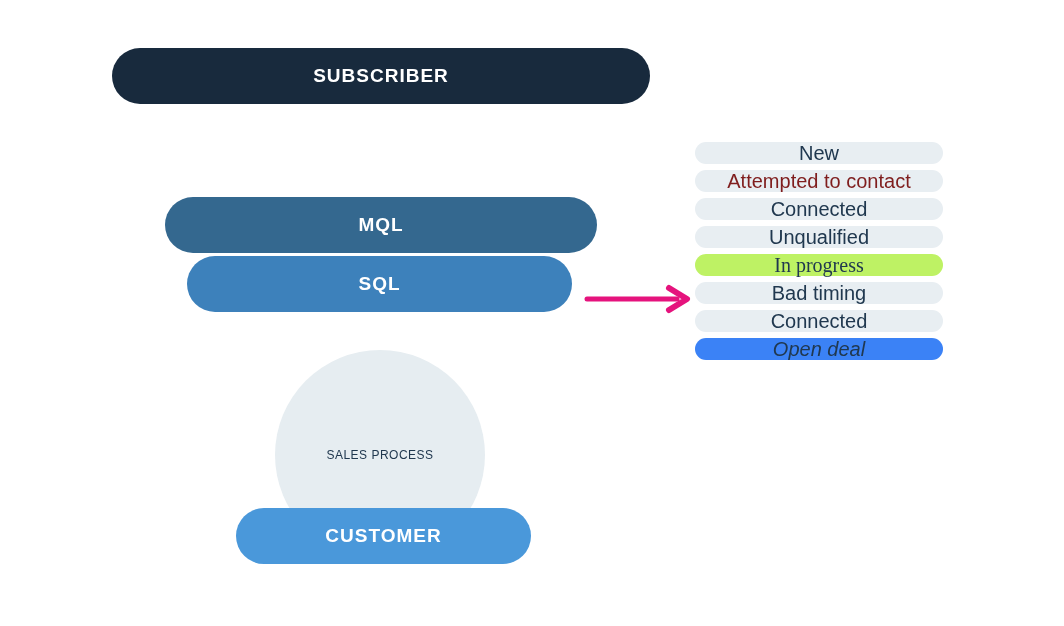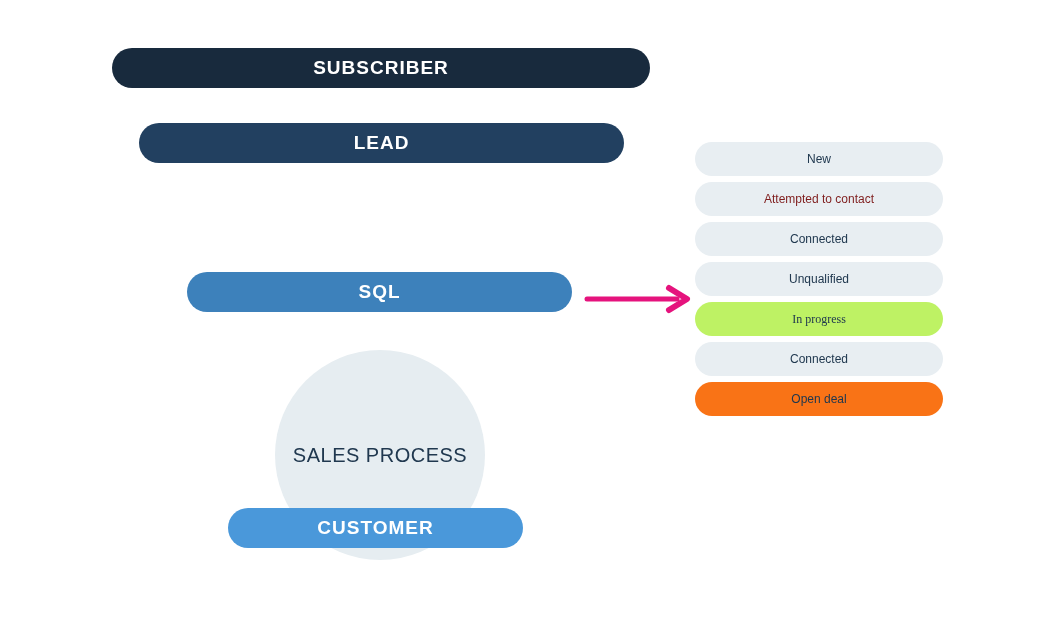--- a/index.html
+++ b/index.html
@@ -12,53 +12,53 @@
     position: relative;
     width: 1064px;
     height: 626px;
     background: #ffffff;
     overflow: hidden;
   }
 
   
   .funnel-bar {
     position: absolute;
-    height: 40px;
+    height: 56px;
     border-radius: 28px;
     z-index: 2;
     display: flex;
     align-items: center;
     justify-content: center;
     color: #ffffff;
     font-size: 19px;
     font-weight: bold;
     letter-spacing: 1px;
   }
   .stage-0 { left: 112px; top: 48px;  width: 538px; }
   .stage-1 { left: 139px; top: 123px; width: 485px; }
   .stage-2 { left: 165px; top: 197px; width: 432px; }
-  .stage-3 { left: 187px; top: 272px; width: 385px; }
+  .stage-3 { left: 187px; top: 256px; width: 385px; }
   .stage-4 { left: 207px; top: 346px; width: 347px; }
-  .stage-5 { left: 228px; top: 508px; width: 295px; }
+  .stage-5 { left: 236px; top: 508px; width: 295px; }
 
   
   .process-circle {
     position: absolute;
     left: 275px;
     top: 350px;
     width: 210px;
     height: 210px;
     border-radius: 50%;
     z-index: 1;
     display: flex;
     align-items: center;
     justify-content: center;
   }
   .process-label {
-    font-size: 20px;
+    font-size: 12px;
     font-weight: 500;
     letter-spacing: 0.5px;
   }
 
   
   .arrow-wrap {
     position: absolute;
     left: 584px;
     top: 282px;
     z-index: 3;
@@ -69,58 +69,59 @@
   
   .status-list {
     position: absolute;
     left: 695px;
     top: 142px;
     width: 248px;
     z-index: 2;
   }
   .status-pill {
     width: 248px;
-    height: 34px;
+    height: 22px;
     border-radius: 17px;
     margin-bottom: 6px;
     display: flex;
     align-items: center;
     justify-content: center;
-    font-size: 12px;
+    font-size: 20px;
   }
 </style>
 </head>
 <body>
 
 <div class="canvas">
 
   <div class="process-circle" style="background-color: rgb(230, 237, 241);">
     <span class="process-label" style="color: rgb(32, 56, 79);">SALES PROCESS</span>
   </div>
 
   <div class="funnel-bar stage-0" style="background-color: rgb(24, 42, 61);">SUBSCRIBER</div>
 
-  <div class="funnel-bar stage-1" style="background-color: rgb(34, 64, 96);">LEAD</div>
 
+  <div class="funnel-bar stage-2" style="background-color: rgb(52, 104, 143);">MQL</div>
 
   <div class="funnel-bar stage-3" style="background-color: rgb(61, 129, 187);">SQL</div>
 
 
   <div class="funnel-bar stage-5" style="background-color: rgb(74, 152, 218);">CUSTOMER</div>
 
   <div class="arrow-wrap">
     <svg width="112" height="34" viewBox="0 0 112 34">
       <path d="M3 17 H93" stroke="#E5137D" stroke-width="5" stroke-linecap="round" fill="none"></path>
       <path d="M85 6 L103 17 L85 28" stroke="#E5137D" stroke-width="6" stroke-linecap="round" stroke-linejoin="round" fill="none"></path>
     </svg>
   </div>
 
   <div class="status-list">
     <div class="status-pill" style="background-color: rgb(232, 238, 242); color: rgb(32, 56, 79);">New</div>
     <div class="status-pill" style="background-color: rgb(232, 238, 242); color: #7f1d1d;">Attempted to contact</div>
     <div class="status-pill" style="background-color: rgb(232, 238, 242); color: rgb(32, 56, 79);">Connected</div>
     <div class="status-pill" style="background-color: rgb(232, 238, 242); color: rgb(32, 56, 79);">Unqualified</div>
     <div class="status-pill" style="background-color: #bef264; color: rgb(32, 56, 79); font-family: Liberation Serif, serif;">In progress</div>
+    <div class="status-pill" style="background-color: rgb(232, 238, 242); color: rgb(32, 56, 79);">Bad timing</div>
     <div class="status-pill" style="background-color: rgb(232, 238, 242); color: rgb(32, 56, 79);">Connected</div>
-    <div class="status-pill" style="background-color: #f97316; color: rgb(32, 56, 79);">Open deal</div>
+    <div class="status-pill" style="background-color: #3b82f6; color: rgb(32, 56, 79); font-style: italic;">Open deal</div>
   </div>
 
 </div>
 
 </body></html>

